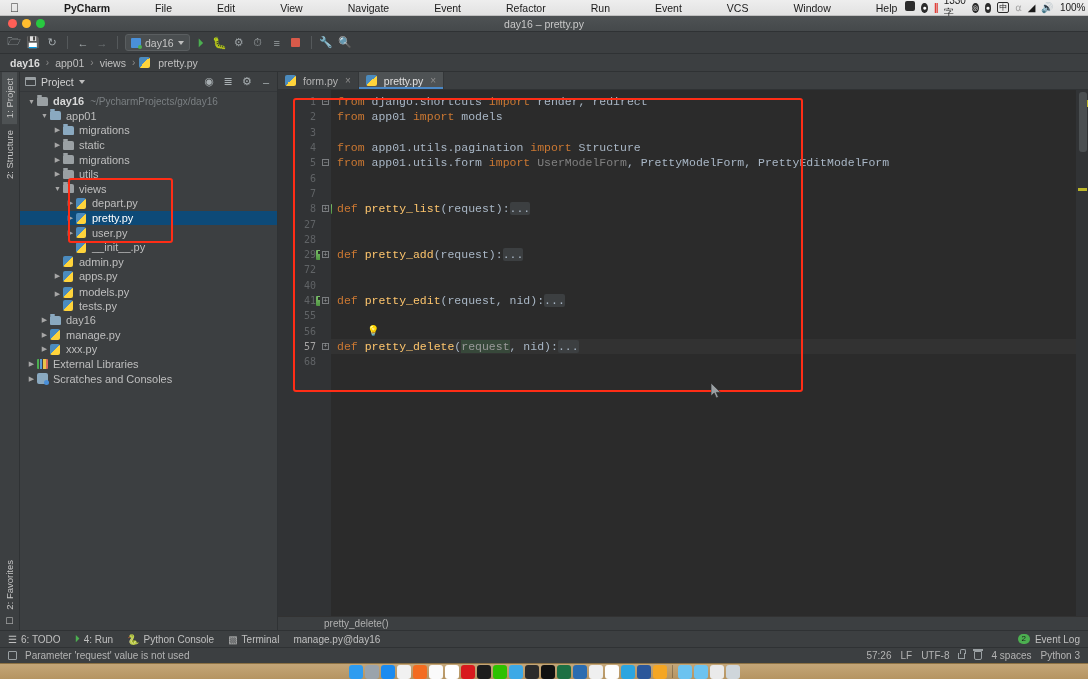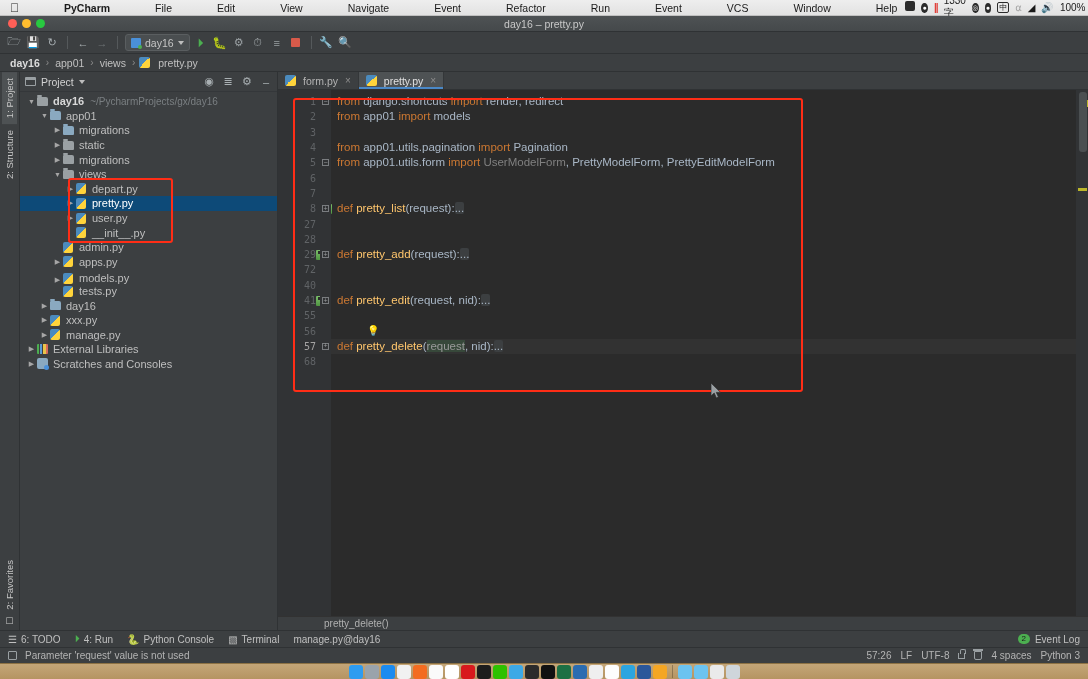--- a/index.html
+++ b/index.html
@@ -149,21 +149,21 @@
   .gline{ height:15.3px; display:flex; align-items:center; justify-content:flex-end; padding-right:4px; position:relative;}
   .gline.cur{ color:#a4a3a3; }
   .gmark{ position:absolute; left:22px; width:10px; height:10px; }
   .runmark{ background:linear-gradient(#7bbf6a,#4f9441); border-radius:1px; position:relative;}
   .runmark:after{content:"";position:absolute;left:2px;top:1px;width:3px;height:3px;background:#2b2b2b;}
   #code-fold{ width:11px; background:#313335; flex:0 0 11px; padding-top:4px; position:relative;}
   .fline{ height:15.3px; display:flex; align-items:center; justify-content:center;}
   .fbox{ width:7px;height:7px;border:1px solid #7a7d80; display:flex;align-items:center;justify-content:center;
          font-size:7px; color:#9a9d9f; line-height:6px; background:#313335;}
   #code-text{
-    flex:1; font-family:Liberation Sans, sans-serif; font-size:11.5px;
+    flex:1; font-family:Liberation Mono, monospace; font-size:11.5px;
     padding-top:4px; position:relative; min-width:0; overflow:hidden;
   }
   .cline{ height:15.3px; line-height:15.3px; white-space:pre; padding-left:6px;}
   .cline.cur{ background:#323232; }
   .kw{ color:#cc7832; }
   .id{ color:#a9b7c6; }
   .dim{ color:#808080; }
   .fn{ color:#ffc66d; }
   .ellip{ background:#3c3f41; color:#a9b7c6; border-radius:2px;}
   .param-unused{ background:#37483a; color:#9a9a9a; }
@@ -360,20 +360,27 @@
             <span class="tlabel">static</span>
           </div>
           <div class="trow" style="padding-left: 32px;">
             <span class="tw closed"></span>
             <span class="ticon">
               <span class="fold"></span>
             </span>
             <span class="tlabel">migrations</span>
           </div>
           <div class="trow" style="padding-left: 32px;">
+            <span class="tw closed"></span>
+            <span class="ticon">
+              <span class="fold"></span>
+            </span>
+            <span class="tlabel">utils</span>
+          </div>
+          <div class="trow" style="padding-left: 32px;">
             <span class="tw open"></span>
             <span class="ticon">
               <span class="fold"></span>
             </span>
             <span class="tlabel">views</span>
           </div>
           <div class="trow" style="padding-left: 45px;">
             <span class="tw closed"></span>
             <span class="ticon">
               <span class="pyfile-ico"></span>
@@ -434,28 +441,28 @@
             <span class="ticon">
               <span class="fold mod"></span>
             </span>
             <span class="tlabel">day16</span>
           </div>
           <div class="trow" style="padding-left: 19px;">
             <span class="tw closed"></span>
             <span class="ticon">
               <span class="pyfile-ico"></span>
             </span>
+            <span class="tlabel">manage.py</span>
+          </div>
+          <div class="trow" style="padding-left: 19px;">
+            <span class="tw closed"></span>
+            <span class="ticon">
+              <span class="pyfile-ico"></span>
+            </span>
             <span class="tlabel">xxx.py</span>
-          </div>
-          <div class="trow" style="padding-left: 19px;">
-            <span class="tw closed"></span>
-            <span class="ticon">
-              <span class="pyfile-ico"></span>
-            </span>
-            <span class="tlabel">manage.py</span>
           </div>
           <div class="trow" style="padding-left: 6px;">
             <span class="tw closed"></span>
             <span class="ticon">
               <span class="lib-ico"></span>
             </span>
             <span class="tlabel">External Libraries</span>
           </div>
           <div class="trow" style="padding-left: 6px;">
             <span class="tw closed"></span>
@@ -572,21 +579,21 @@
             <div class="fline"></div>
             <div class="fline">
               <span class="fbox">+</span>
             </div>
             <div class="fline"></div>
           </div>
         <div id="code-text">
             <div class="cline"><span class="kw">from</span><span class="id"> django.shortcuts </span><span class="kw">import</span><span class="id"> render, redirect</span></div>
             <div class="cline"><span class="kw">from</span><span class="id"> app01 </span><span class="kw">import</span><span class="id"> models</span></div>
             <div class="cline"></div>
-            <div class="cline"><span class="kw">from</span><span class="id"> app01.utils.pagination </span><span class="kw">import</span><span class="id"> Pagination</span></div>
+            <div class="cline"><span class="kw">from</span><span class="id"> app01.utils.pagination </span><span class="kw">import</span><span class="id"> Structure</span></div>
             <div class="cline"><span class="kw">from</span><span class="id"> app01.utils.form </span><span class="kw">import</span><span class="id"> </span><span class="dim">UserModelForm</span><span class="id">, PrettyModelForm, PrettyEditModelForm</span></div>
             <div class="cline"></div>
             <div class="cline"></div>
             <div class="cline"><span class="kw">def</span><span class="id"> </span><span class="fn">pretty_list</span><span class="id">(request):</span><span class="ellip">...</span></div>
             <div class="cline"></div>
             <div class="cline"></div>
             <div class="cline"><span class="kw">def</span><span class="id"> </span><span class="fn">pretty_add</span><span class="id">(request):</span><span class="ellip">...</span></div>
             <div class="cline"></div>
             <div class="cline"></div>
             <div class="cline"><span class="kw">def</span><span class="id"> </span><span class="fn">pretty_edit</span><span class="id">(request, nid):</span><span class="ellip">...</span></div>

